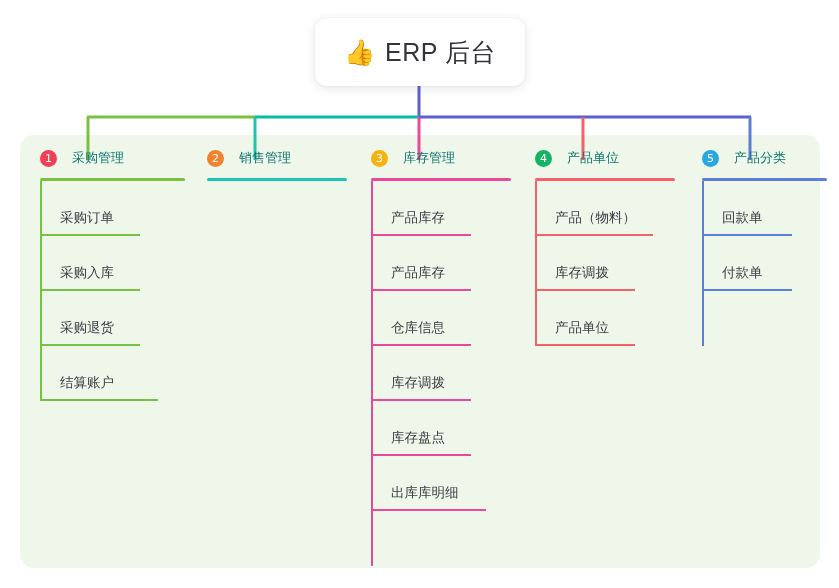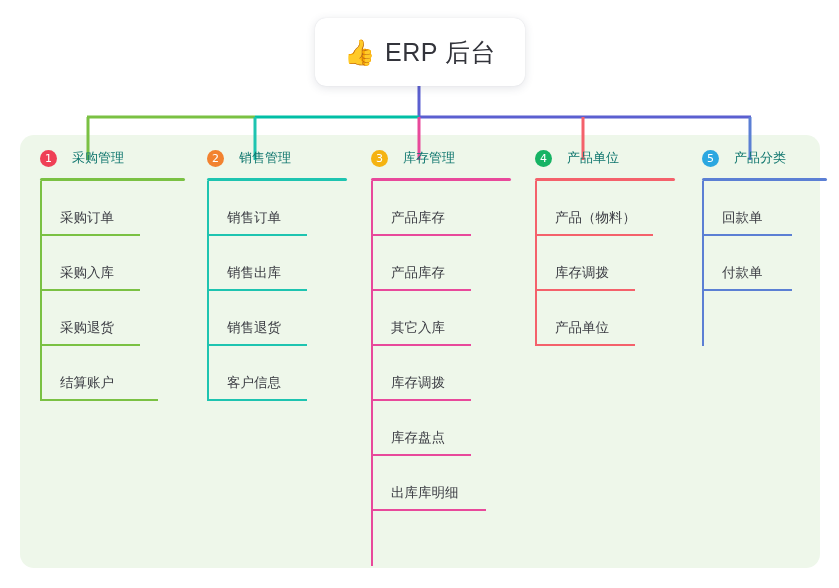--- a/index.html
+++ b/index.html
@@ -186,58 +186,39 @@
             <div class="leaf-rule" style="background: rgb(122, 193, 67); width: 118px;"></div>
           </div>
         </div>
       </div>
       <div class="col" style="left: 207px; width: 145px;">
         <div class="col-head">
           <span class="badge" style="background: rgb(242, 130, 48);">2</span>
           <span class="col-title">销售管理</span>
         </div>
         <div class="head-rule" style="background: rgb(30, 196, 176); width: 140px;"></div>
-        <div class="leaves">
-          <div class="spine" style="background: rgb(30, 196, 176); height: 220px;"></div>
-          <div class="leaf">
-            <span class="leaf-label">销售订单</span>
-            <div class="leaf-rule" style="background: rgb(30, 196, 176); width: 100px;"></div>
-          </div>
-          <div class="leaf">
-            <span class="leaf-label">销售出库</span>
-            <div class="leaf-rule" style="background: rgb(30, 196, 176); width: 100px;"></div>
-          </div>
-          <div class="leaf">
-            <span class="leaf-label">销售退货</span>
-            <div class="leaf-rule" style="background: rgb(30, 196, 176); width: 100px;"></div>
-          </div>
-          <div class="leaf">
-            <span class="leaf-label">客户信息</span>
-            <div class="leaf-rule" style="background: rgb(30, 196, 176); width: 100px;"></div>
-          </div>
-        </div>
       </div>
       <div class="col" style="left: 371px; width: 145px;">
         <div class="col-head">
           <span class="badge" style="background: rgb(245, 179, 18);">3</span>
           <span class="col-title">库存管理</span>
         </div>
         <div class="head-rule" style="background: rgb(232, 73, 155); width: 140px;"></div>
         <div class="leaves">
           <div class="spine" style="background: rgb(232, 73, 155); height: 385px;"></div>
           <div class="leaf">
             <span class="leaf-label">产品库存</span>
             <div class="leaf-rule" style="background: rgb(232, 73, 155); width: 100px;"></div>
           </div>
           <div class="leaf">
             <span class="leaf-label">产品库存</span>
             <div class="leaf-rule" style="background: rgb(232, 73, 155); width: 100px;"></div>
           </div>
           <div class="leaf">
-            <span class="leaf-label">其它入库</span>
+            <span class="leaf-label">仓库信息</span>
             <div class="leaf-rule" style="background: rgb(232, 73, 155); width: 100px;"></div>
           </div>
           <div class="leaf">
             <span class="leaf-label">库存调拨</span>
             <div class="leaf-rule" style="background: rgb(232, 73, 155); width: 100px;"></div>
           </div>
           <div class="leaf">
             <span class="leaf-label">库存盘点</span>
             <div class="leaf-rule" style="background: rgb(232, 73, 155); width: 100px;"></div>
           </div>

